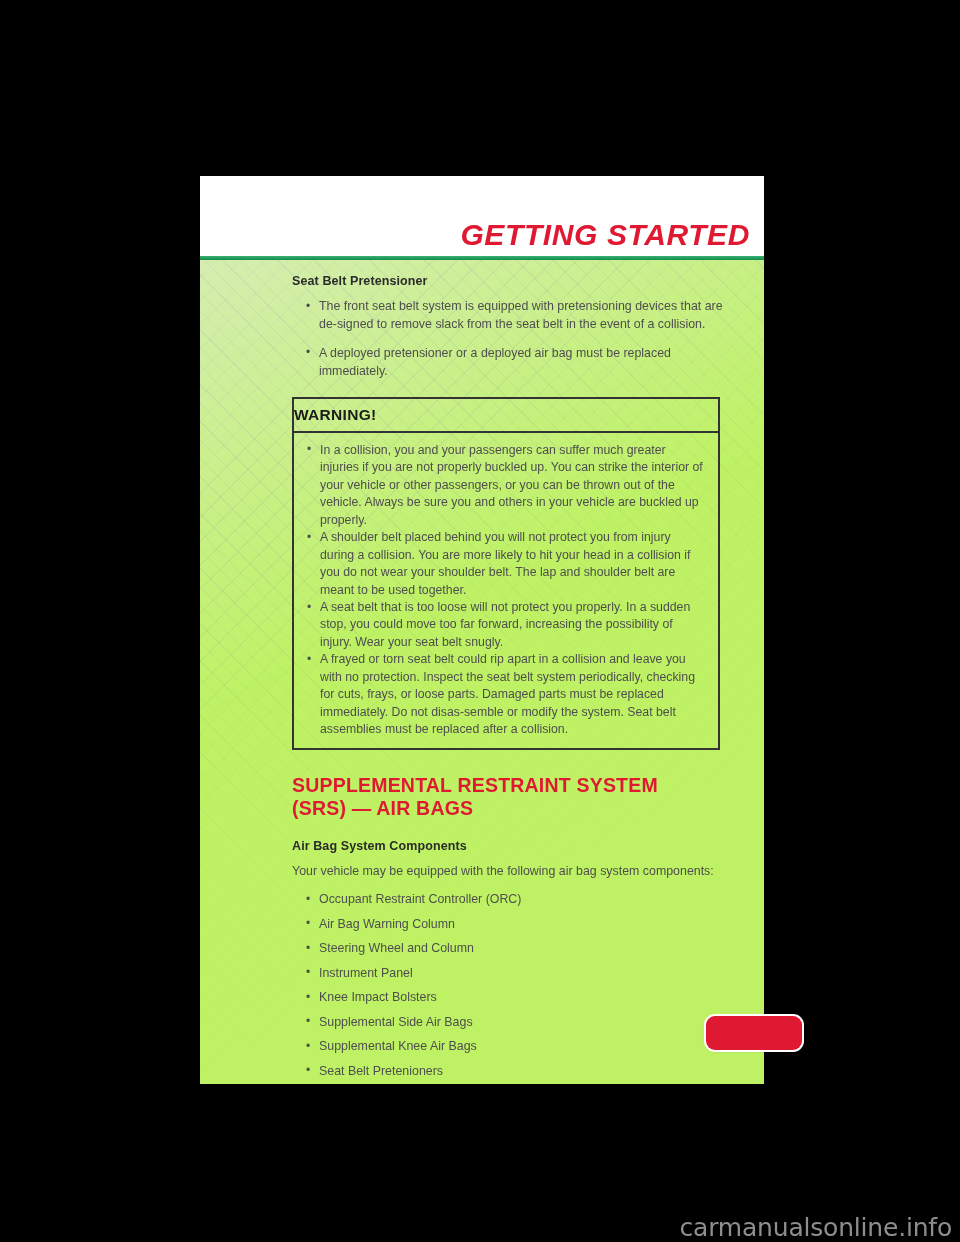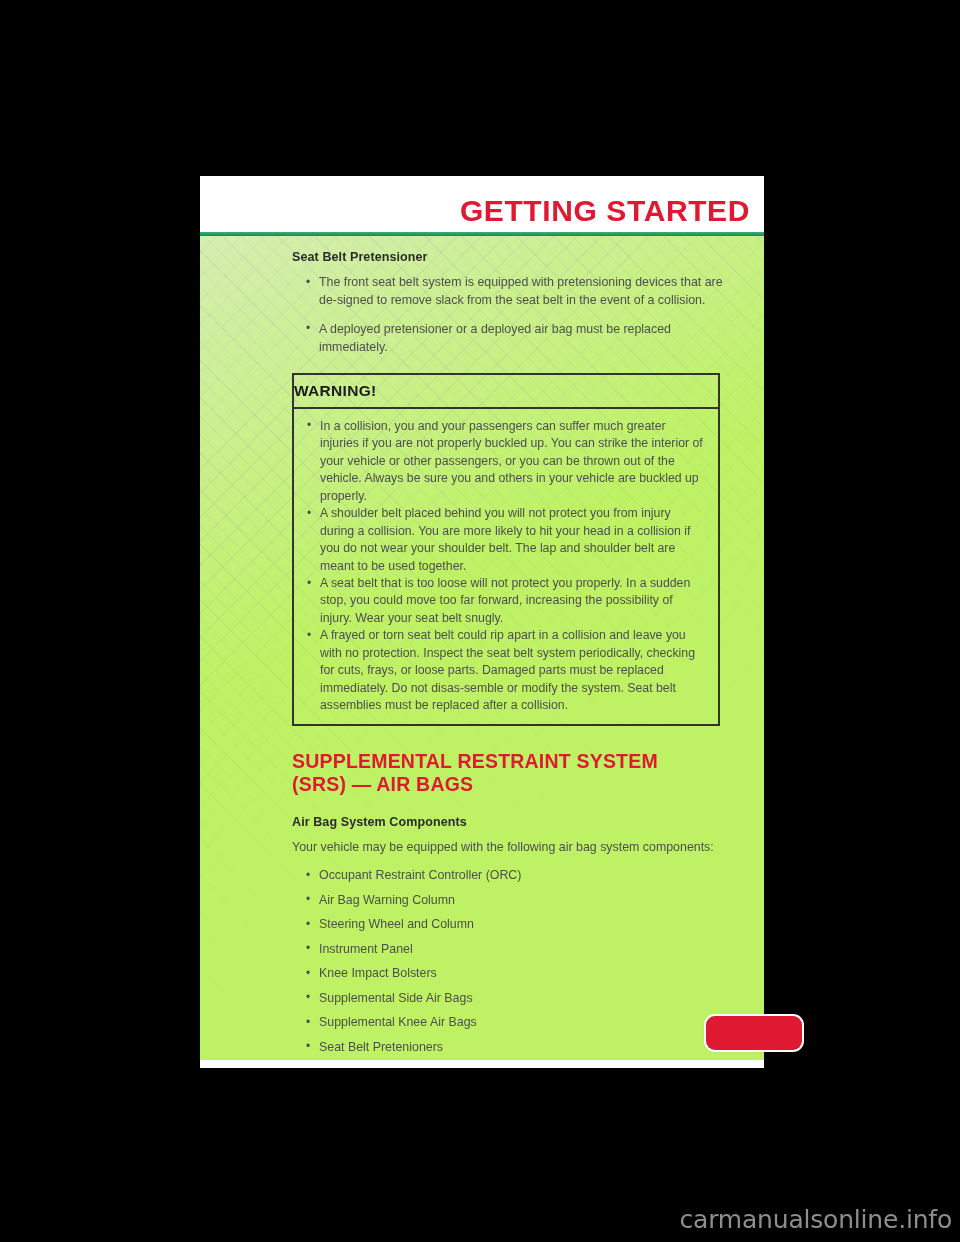--- a/index.html
+++ b/index.html
@@ -24,27 +24,28 @@
     top: 176px;
     width: 564px;
     height: 892px;
     background: #ffffff;
     overflow: visible;
   }
 
   
   #header-band {
     position: relative;
-    height: 56px;
+    height: 80px;
     background: #ffffff;
     box-sizing: border-box;
     padding-right: 14px;
     display: flex;
     align-items: flex-end;
     justify-content: flex-end;
+    font-style: italic;
   }
   #header-title {
     color: #e01933;
     font-size: 30px;
     font-weight: bold;
     letter-spacing: 0.6px;
     line-height: 1;
     padding-bottom: 6px;
     white-space: nowrap;
   }
@@ -202,21 +203,21 @@
     width: 58px;
     height: 42px;
     overflow: hidden;
     z-index: 6;
   }
 
   
   #watermark {
     position: absolute;
     right: 8px;
-    bottom: 8px;
+    bottom: 0;
     color: #8e8e8e;
     font-size: 25px;
     letter-spacing: -0.2px;
     font-family: "DejaVu Sans", sans-serif;
   }
 </style>
 </head>
 <body>
 
 <div id="page-sheet">

